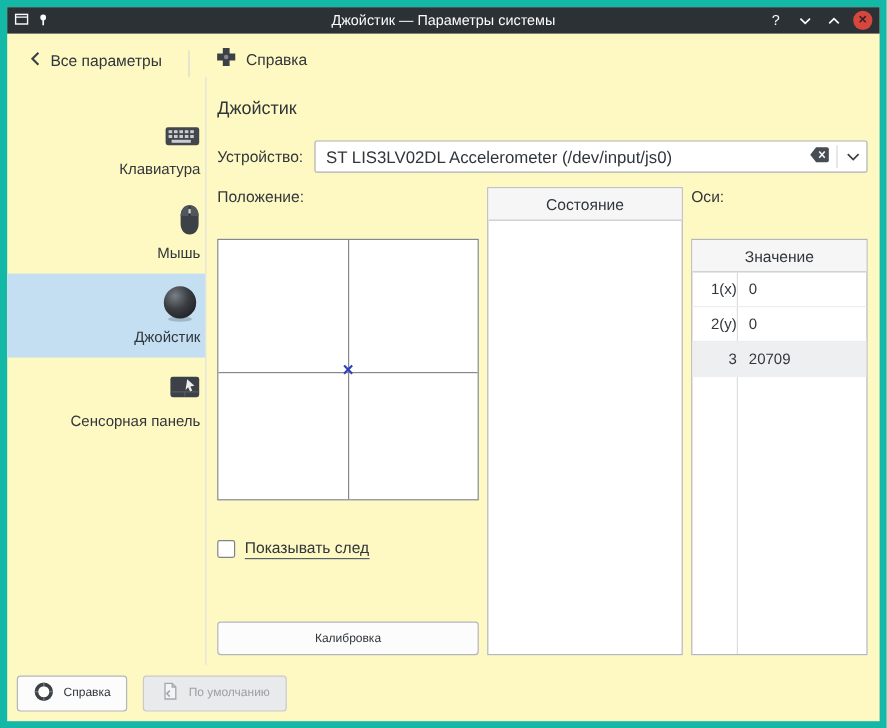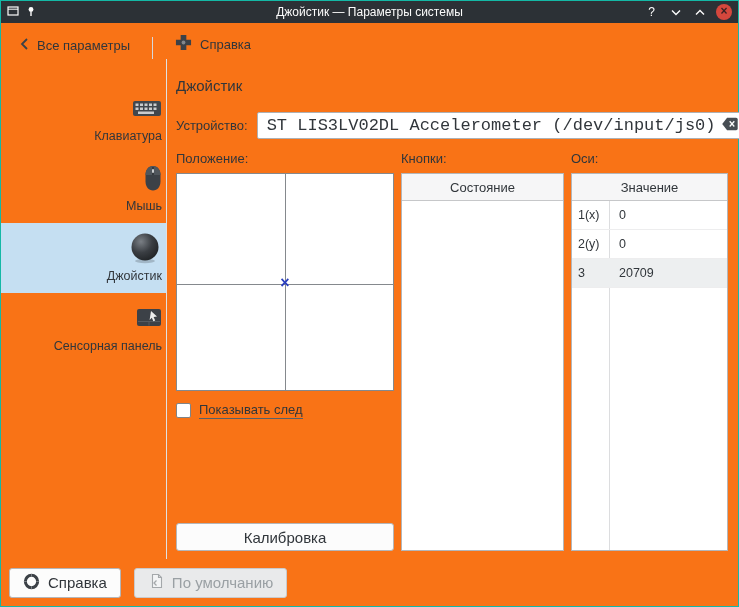--- a/index.html
+++ b/index.html
@@ -2,21 +2,21 @@
 <html><head>
 <meta charset="utf-8">
 <style>
   * { margin:0; padding:0; box-sizing:border-box; }
   html, body { width:739px; height:607px; }
   body {
     font-family:"Liberation Sans","DejaVu Sans",sans-serif;
     font-size:13px; color:#31363b; background:#eff0f1; overflow:hidden;
   }
   .window { width:739px; height:607px; display:flex; flex-direction:column;
-    background:#f97316; border:1px solid #14b8a6; }
+    background:#fef9c3; border:6px solid #14b8a6; }
 
   
   .titlebar { flex:0 0 22px; background:#2c3136; color:#fcfcfc;
     display:flex; align-items:center; padding:0 6px; }
   .tb-left { display:flex; align-items:center; gap:7px; width:140px; }
   .tb-title { flex:1; text-align:center; font-size:12px; white-space:nowrap;
     overflow:hidden; }
   .tb-right { display:flex; align-items:center; gap:9px; width:140px;
     justify-content:flex-end; }
   .tb-btn { color:#fcfcfc; font-size:12px; width:15px; height:16px;
@@ -46,26 +46,26 @@
   
   .content { flex:1; min-width:0; display:flex; flex-direction:column;
     padding:8px 10px 0 9px; }
   .page-title { font-size:15px; font-weight:normal; margin:10px 0 18px 0; }
 
   .device-row { display:flex; align-items:center; flex:0 0 27px; }
   .device-label { margin-right:9px; white-space:nowrap; }
   .combobox { flex:1; height:27px; background:#ffffff;
     border:1px solid #aeb0b3; border-radius:2px; display:flex;
     align-items:center; padding:0 5px 0 9px; gap:5px; cursor:pointer; }
-  .combo-text { flex:1; font-size:17px; white-space:nowrap; overflow:hidden;font-family:Liberation Mono, monospace; }
+  .combo-text { flex:1; font-size:14px; white-space:nowrap; overflow:hidden; }
   .combo-arrow-wrap { display:flex; align-items:center; padding-left:7px;
     border-left:1px solid #d7d8da; height:19px; }
 
   .panels { flex:1; display:flex; gap:7px; margin:12px 0 8px 0; min-height:0; }
-  .panel { display:flex; flex-direction:column; min-height:0; }
+  .panel { display:flex; flex-direction:column; min-height:0;gap:21px; }
   .panel-pos  { flex:0 0 218px; }
   .panel-btns { flex:0 0 163px; }
   .panel-axes { flex:1; }
   .panel-label { flex:0 0 22px; font-size:13px; }
 
   .pos-square { flex:0 0 218px; background:#fff; border:1px solid #85898d;
     position:relative; }
   .pos-vline { position:absolute; left:50%; top:0; bottom:0; width:1px;
     background:#85898d; }
   .pos-hline { position:absolute; top:51%; left:0; right:0; height:1px;
@@ -75,25 +75,25 @@
     font-weight:bold; line-height:1; }
 
   .trace-row { display:flex; align-items:center; gap:8px; margin-top:11px;
     cursor:pointer; }
   .checkbox { width:15px; height:15px; background:#fff;
     border:1px solid #7f8488; border-radius:2px; flex:0 0 15px; }
   .trace-label { font-size:13px; border-bottom:1px solid #566069;
     padding-bottom:1px; }
   .pos-spacer { flex:1; }
   .btn { background:#fcfcfc; border:1px solid #b4b6b9; border-radius:3px;
-    font-family:inherit; font-size:15px; color:#31363b; cursor:pointer; }
+    font-family:inherit; font-size:10px; color:#31363b; cursor:pointer; }
   .calibrate-btn { height:28px; width:100%; }
 
   .table { flex:1; min-height:0; background:#fff; border:1px solid #b4b6b9;
-    display:flex; flex-direction:column; }
+    display:flex; flex-direction:column;text-align:right; }
   .table-header { flex:0 0 27px; background:#f6f6f7;
     border-bottom:1px solid #c6c7c9; display:flex; align-items:center;
     justify-content:center; font-size:13px; }
   .table-body { flex:1; position:relative; }
   .axes-divider { position:absolute; left:37px; top:0; bottom:0; width:1px;
     background:#dcdddf; }
   .axes-rows { position:relative; }
   .axes-row { height:29px; display:flex; align-items:center;
     border-bottom:1px solid #ededee; font-size:12.5px; }
   .axes-rows .axes-row:nth-child(3) { background:#edeff0; }
@@ -264,21 +264,20 @@
           </div>
           <div class="trace-row">
             <span class="checkbox"></span>
             <span class="trace-label">Показывать след</span>
           </div>
           <div class="pos-spacer"></div>
           <button class="btn calibrate-btn">Калибровка</button>
         </div>
 
         <div class="panel panel-btns">
-          <div class="panel-label">Кнопки:</div>
           <div class="table">
             <div class="table-header">Состояние</div>
             <div class="table-body"></div>
           </div>
         </div>
 
         <div class="panel panel-axes">
           <div class="panel-label">Оси:</div>
           <div class="table">
             <div class="table-header">Значение</div>

